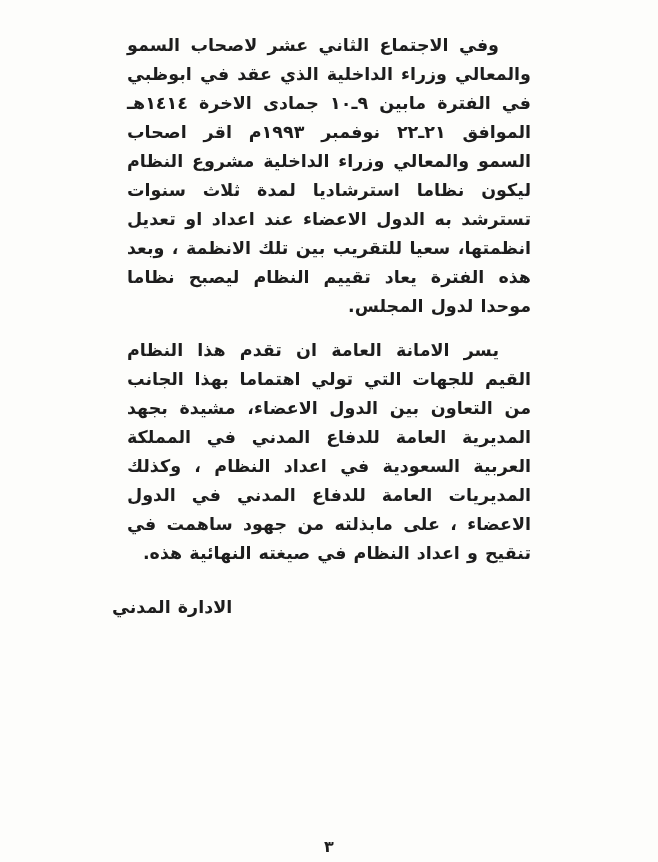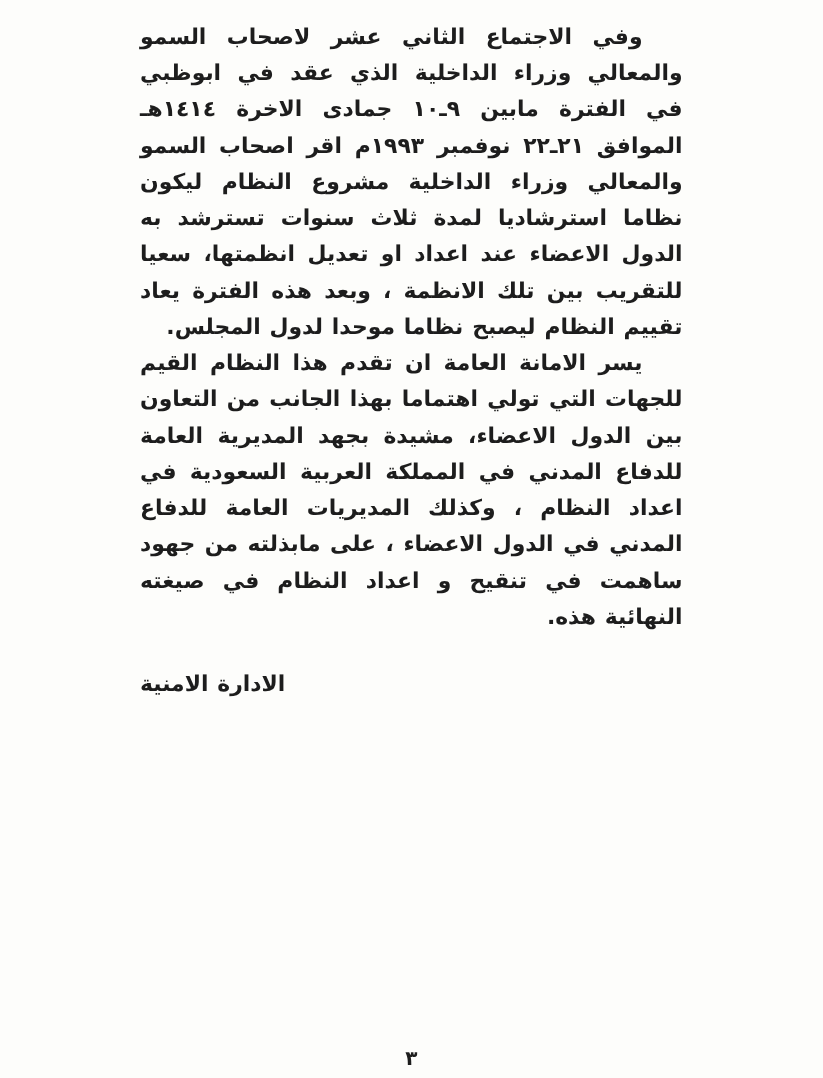--- a/index.html
+++ b/index.html
@@ -32,21 +32,21 @@
       text-align: justify;
       font-size: 17.5px;
       font-weight: bold;
       line-height: 29px;
       color: #1d1d1d;
       word-spacing: 1px;
     }
 
     .para {
       text-indent: 32px;   
-      margin: 0;
+      margin: 15px;
     }
 
     .signature {
       margin-top: 25px;
       direction: rtl;
       text-align: left;    
       font-weight: bold;
       font-size: 17.5px;
       color: #1d1d1d;
     }
@@ -64,18 +64,18 @@
     }
   </style>
 </head>
 <body>
 
 <div class="page">
 
   <main class="body-text">
     <p class="para">وفي الاجتماع الثاني عشر لاصحاب السمو والمعالي وزراء الداخلية الذي عقد في ابوظبي في الفترة مابين ٩ـ١٠ جمادى الاخرة ١٤١٤هـ الموافق ٢١ـ٢٢ نوفمبر ١٩٩٣م اقر اصحاب السمو والمعالي وزراء الداخلية مشروع النظام ليكون نظاما استرشاديا لمدة ثلاث سنوات تسترشد به الدول الاعضاء عند اعداد او تعديل انظمتها، سعيا للتقريب بين تلك الانظمة ، وبعد هذه الفترة يعاد تقييم النظام ليصبح نظاما موحدا لدول المجلس.</p>
     <p class="para">يسر الامانة العامة ان تقدم هذا النظام القيم للجهات التي تولي اهتماما بهذا الجانب من التعاون بين الدول الاعضاء، مشيدة بجهد المديرية العامة للدفاع المدني في المملكة العربية السعودية في اعداد النظام ، وكذلك المديريات العامة للدفاع المدني في الدول الاعضاء ، على مابذلته من جهود ساهمت في تنقيح و اعداد النظام في صيغته النهائية هذه.</p>
-    <p class="signature">الادارة الامنية</p>
+    <p class="signature">الادارة المدني</p>
   </main>
 
   <footer class="page-number">٣</footer>
 
 </div>
 
 </body></html>

